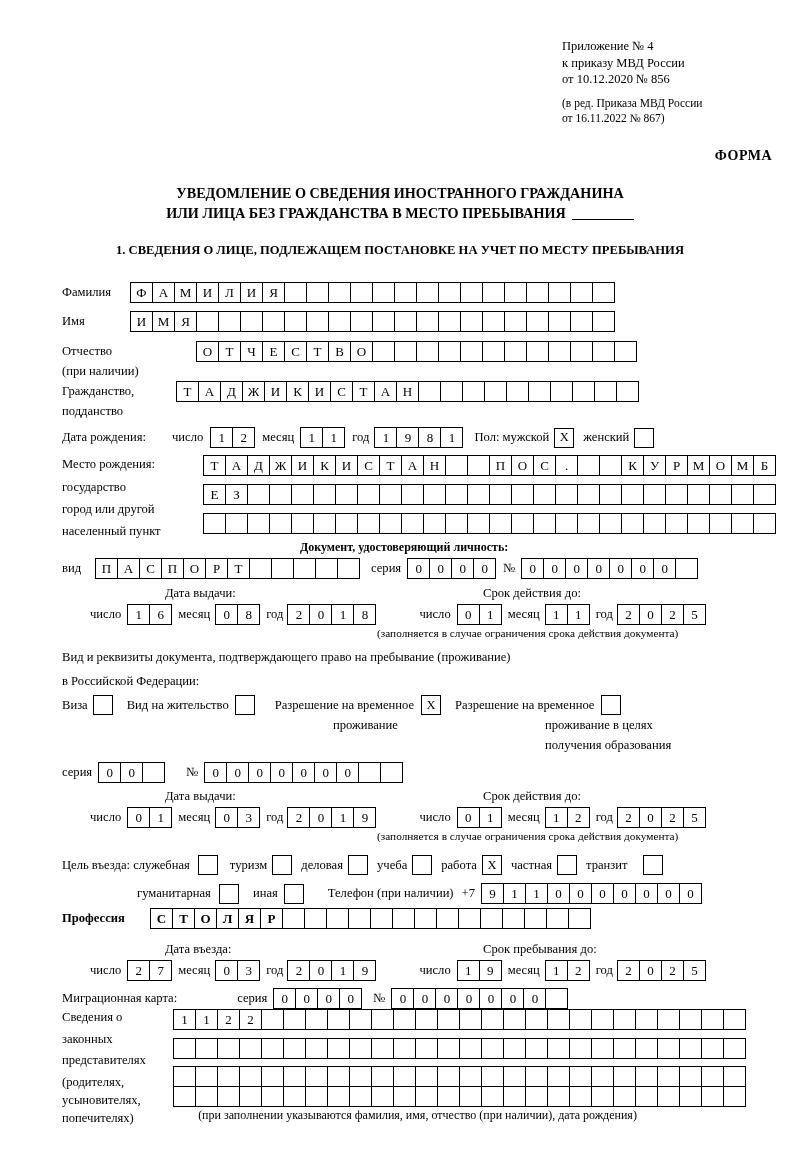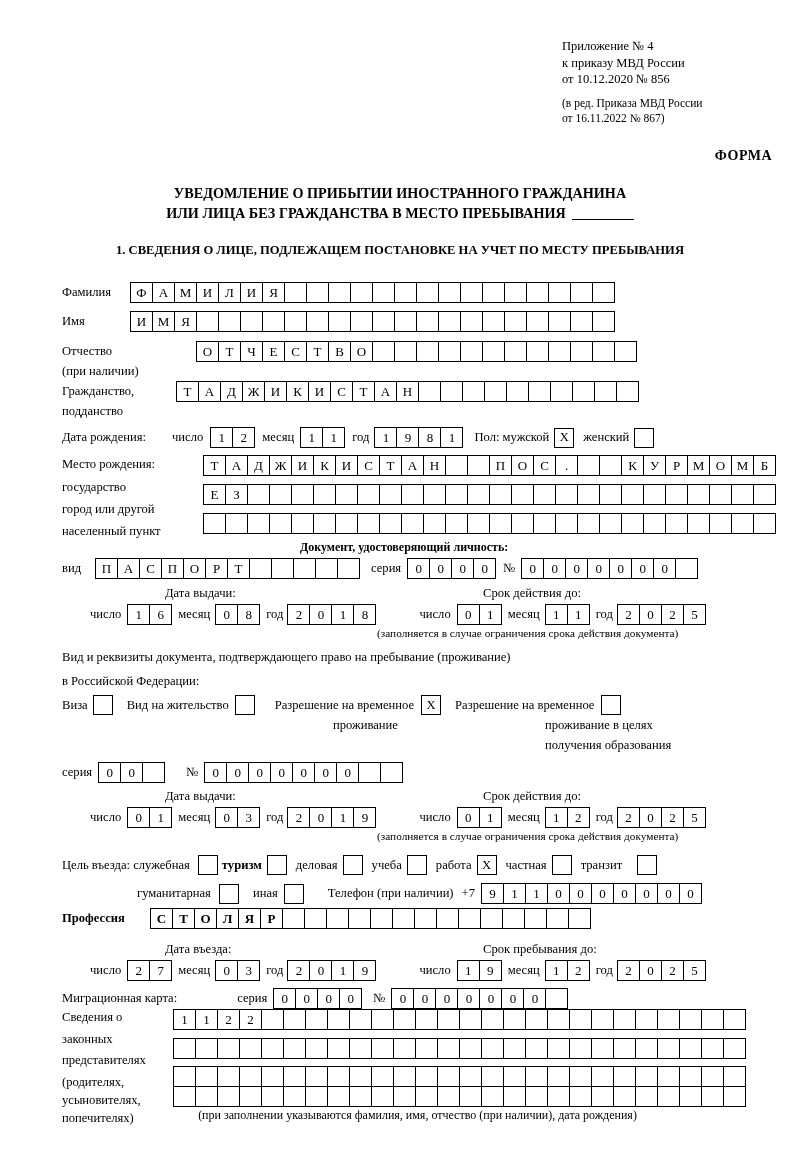--- a/index.html
+++ b/index.html
@@ -76,21 +76,21 @@
     <div>Приложение № 4</div>
     <div>к приказу МВД России</div>
     <div>от 10.12.2020 № 856</div>
     <div class="gap"></div>
     <div class="small">(в ред. Приказа МВД России</div>
     <div class="small">от 16.11.2022 № 867)</div>
   </div>
   <div class="forma">ФОРМА</div>
 
   <div class="title">
-    <div>УВЕДОМЛЕНИЕ О ПРИБЫТИИ ИНОСТРАННОГО ГРАЖДАНИНА</div>
+    <div>УВЕДОМЛЕНИЕ О СВЕДЕНИЯ ИНОСТРАННОГО ГРАЖДАНИНА</div>
     <div class="ln2"><span>ИЛИ ЛИЦА БЕЗ ГРАЖДАНСТВА В МЕСТО ПРЕБЫВАНИЯ</span><span class="blank"></span></div>
   </div>
   <div class="section1">1. СВЕДЕНИЯ О ЛИЦЕ, ПОДЛЕЖАЩЕМ ПОСТАНОВКЕ НА УЧЕТ ПО МЕСТУ ПРЕБЫВАНИЯ</div>
 
   <div class="row" style="left:62px;top:282px;">
     <span class="lbl" style="width:68px;">Фамилия</span>
     <span class="cells" id="cells-surname">
         <span class="c">Ф</span>
         <span class="c">А</span>
         <span class="c">М</span>
@@ -474,21 +474,21 @@
         <span class="c">0</span>
         <span class="c">2</span>
         <span class="c">5</span>
       </span>
   </div>
   <div class="note" style="position:absolute;left:377px;top:830px;">(заполняется в случае ограничения срока действия документа)</div>
 
   <div class="row" style="left:62px;top:855px;">
     <span class="lbl" style="margin-right:8px;">Цель въезда: служебная</span>
     <span class="box"></span>
-    <span class="lbl" style="margin:0 5px 0 4px;font-weight:bold;">туризм</span>
+    <span class="lbl" style="margin:0 5px 0 12px;">туризм</span>
     <span class="box"></span>
     <span class="lbl" style="margin:0 5px 0 9px;">деловая</span>
     <span class="box"></span>
     <span class="lbl" style="margin:0 5px 0 9px;">учеба</span>
     <span class="box"></span>
     <span class="lbl" style="margin:0 5px 0 9px;">работа</span>
     <span class="box">Х</span>
     <span class="lbl" style="margin:0 5px 0 9px;">частная</span>
     <span class="box"></span>
     <span class="lbl" style="margin:0 15px 0 9px;">транзит</span>

